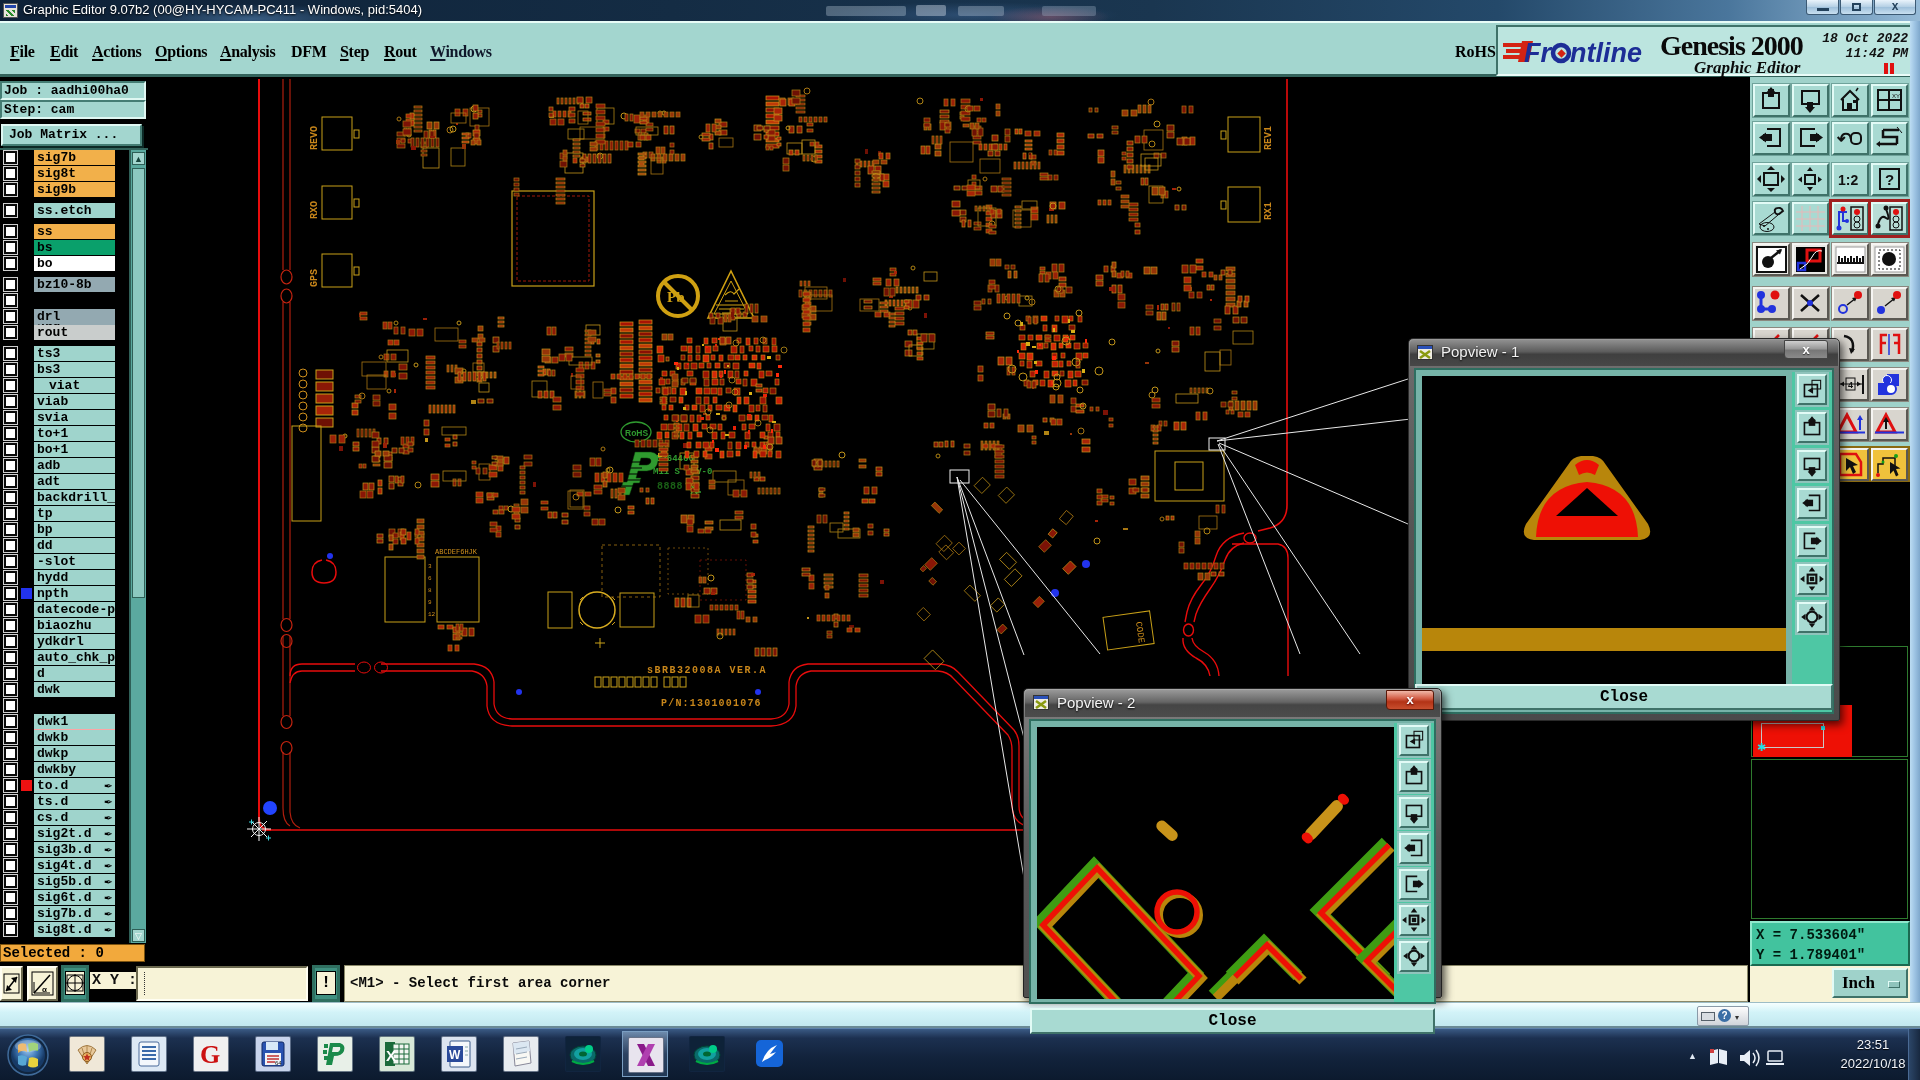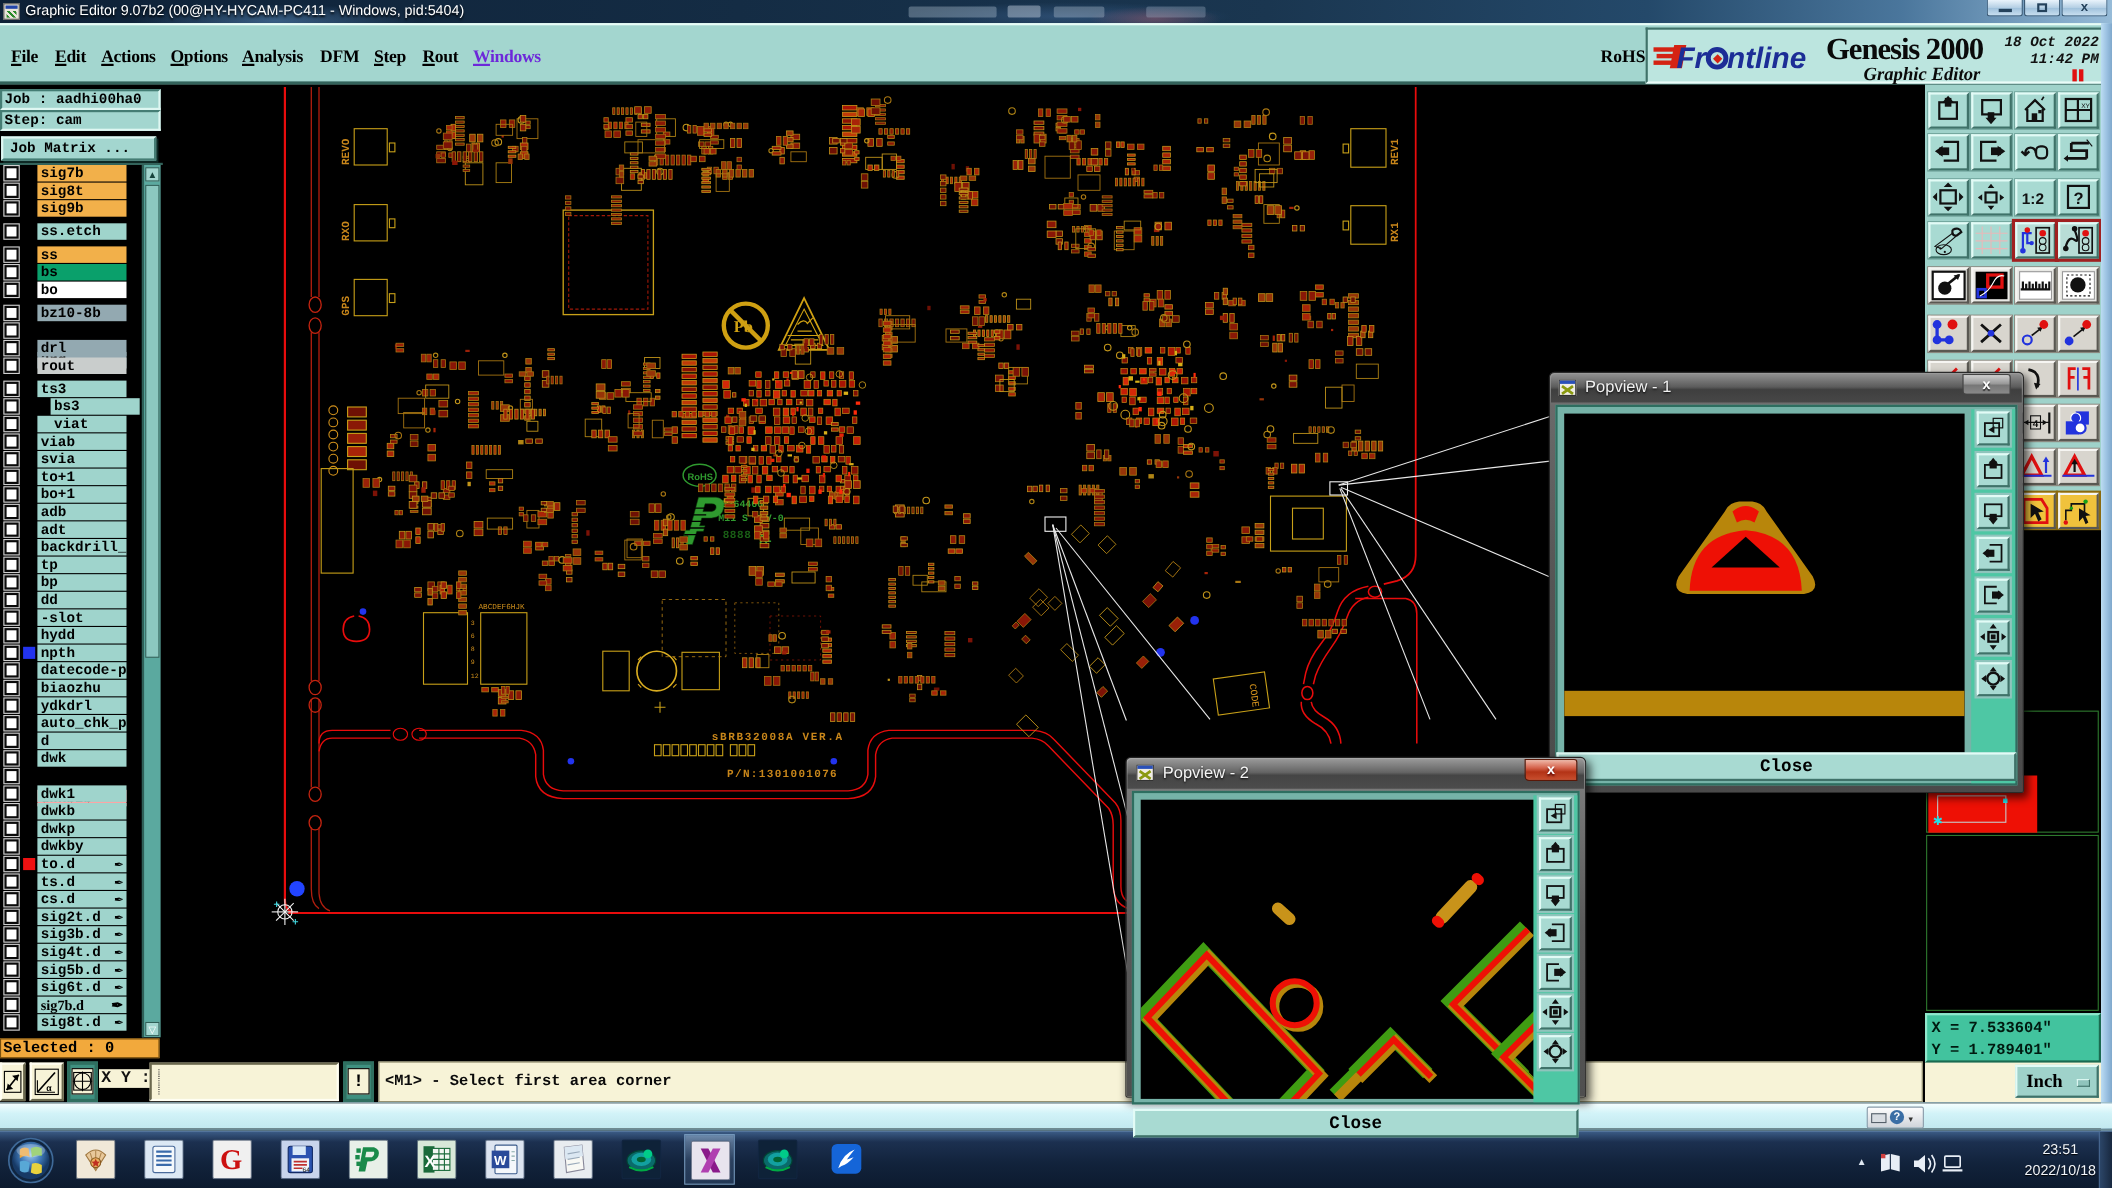--- a/index.html
+++ b/index.html
@@ -50,21 +50,21 @@
 
 <div class="abs teal" style="left:0;top:21px;width:1920px;height:56px;border-top:2px solid #e7fcf7;border-bottom:3px solid #33635b;">
 <div class="abs serif" style="left:10px;top:20px;font-size:16px;font-weight:bold;color:#000;letter-spacing:-0.3px;"><u style="text-decoration-thickness:1.5px;text-underline-offset:2px;">F</u>ile</div>
 <div class="abs serif" style="left:50px;top:20px;font-size:16px;font-weight:bold;color:#000;letter-spacing:-0.3px;"><u style="text-decoration-thickness:1.5px;text-underline-offset:2px;">E</u>dit</div>
 <div class="abs serif" style="left:92px;top:20px;font-size:16px;font-weight:bold;color:#000;letter-spacing:-0.3px;"><u style="text-decoration-thickness:1.5px;text-underline-offset:2px;">A</u>ctions</div>
 <div class="abs serif" style="left:155px;top:20px;font-size:16px;font-weight:bold;color:#000;letter-spacing:-0.3px;"><u style="text-decoration-thickness:1.5px;text-underline-offset:2px;">O</u>ptions</div>
 <div class="abs serif" style="left:220px;top:20px;font-size:16px;font-weight:bold;color:#000;letter-spacing:-0.3px;"><u style="text-decoration-thickness:1.5px;text-underline-offset:2px;">A</u>nalysis</div>
 <div class="abs serif" style="left:291px;top:20px;font-size:16px;font-weight:bold;color:#000;letter-spacing:-0.3px;">DFM</div>
 <div class="abs serif" style="left:340px;top:20px;font-size:16px;font-weight:bold;color:#000;letter-spacing:-0.3px;"><u style="text-decoration-thickness:1.5px;text-underline-offset:2px;">S</u>tep</div>
 <div class="abs serif" style="left:384px;top:20px;font-size:16px;font-weight:bold;color:#000;letter-spacing:-0.3px;"><u style="text-decoration-thickness:1.5px;text-underline-offset:2px;">R</u>out</div>
-<div class="abs serif" style="left:430px;top:20px;font-size:16px;font-weight:bold;color:#6d28d9;letter-spacing:-0.3px;"><u style="text-decoration-thickness:1.5px;text-underline-offset:2px;">W</u>indows</div>
+<div class="abs serif" style="left:430px;top:20px;font-size:16px;font-weight:bold;color:#0f172a;letter-spacing:-0.3px;"><u style="text-decoration-thickness:1.5px;text-underline-offset:2px;">W</u>indows</div>
 <div class="abs serif" style="left:1455px;top:20px;font-size:16px;font-weight:bold;color:#000;">RoHS</div>
 
  <div class="abs" style="left:1496px;top:2px;width:420px;height:51px;background:#bce5df;border-top:2px solid #3f7269;border-left:2px solid #3f7269;border-bottom:2px solid #eafcf8;border-right:2px solid #eafcf8;">
 
   <svg class="abs" style="left:5px;top:7px;" width="154" height="38" viewBox="0 0 154 38">
     <g fill="#d42313">
           <rect x="0" y="9" width="19" height="4"></rect>
           <rect x="3" y="15" width="23" height="4"></rect>
           <rect x="0" y="21" width="19" height="4"></rect>
           <polygon points="19,7 30,7 26,28 15,28"></polygon>
@@ -2196,21 +2196,21 @@
 <div class="abs cb" style="top:160px;"></div>
 <div class="row" style="left:34px;top:159px;width:81px;background:#93a9b1;">drl</div>
 
 <div class="abs cb" style="top:176px;"></div>
 <div class="row" style="left:34px;top:175px;width:81px;background:#c9cdcc;">rout</div>
 
 <div class="abs cb" style="top:197px;"></div>
 <div class="row" style="left:34px;top:196px;width:81px;background:#9fd4cc;">ts3</div>
 
 <div class="abs cb" style="top:213px;"></div>
-<div class="row" style="left:34px;top:212px;width:81px;background:#9fd4cc;margin-left:12px;">bs3</div>
+<div class="row" style="left:34px;top:212px;width:81px;background:#9fd4cc;">bs3</div>
 
 <div class="abs cb" style="top:229px;"></div>
 <div class="row" style="left:34px;top:228px;width:81px;background:#9fd4cc;padding-left:15px;">viat</div>
 
 <div class="abs cb" style="top:245px;"></div>
 <div class="row" style="left:34px;top:244px;width:81px;background:#9fd4cc;">viab</div>
 
 <div class="abs cb" style="top:261px;"></div>
 <div class="row" style="left:34px;top:260px;width:81px;background:#9fd4cc;">svia</div>
 
@@ -2300,21 +2300,21 @@
 <div class="abs cb" style="top:709px;"></div>
 <div class="row" style="left:34px;top:708px;width:81px;background:#9fd4cc;">sig4t.d<span style="float:right;margin-right:3px;">✒</span></div>
 
 <div class="abs cb" style="top:725px;"></div>
 <div class="row" style="left:34px;top:724px;width:81px;background:#9fd4cc;">sig5b.d<span style="float:right;margin-right:3px;">✒</span></div>
 
 <div class="abs cb" style="top:741px;"></div>
 <div class="row" style="left:34px;top:740px;width:81px;background:#9fd4cc;">sig6t.d<span style="float:right;margin-right:3px;">✒</span></div>
 
 <div class="abs cb" style="top:757px;"></div>
-<div class="row" style="left:34px;top:756px;width:81px;background:#9fd4cc;font-family:Liberation Serif, serif;">sig7b.d<span style="float:right;margin-right:3px;">✒</span></div>
+<div class="row" style="left:34px;top:756px;width:81px;background:#9fd4cc;">sig7b.d<span style="float:right;margin-right:3px;">✒</span></div>
 
 <div class="abs cb" style="top:773px;"></div>
 <div class="row" style="left:34px;top:772px;width:81px;background:#9fd4cc;">sig8t.d<span style="float:right;margin-right:3px;">✒</span></div>
 
 <div class="abs" style="left:129px;top:0px;width:17px;height:795px;background:#5ba99f;border-left:2px solid #2f5f57;">
 <div class="abs" style="left:1px;top:2px;width:13px;height:13px;background:#a3d6cf;border:1px solid #2f5f57;font-size:9px;color:#17433c;text-align:center;line-height:13px;">▲</div>
 <div class="abs" style="left:1px;top:18px;width:13px;height:430px;background:#8cc8c0;border:1px solid #2f5f57;"></div>
 <div class="abs" style="left:1px;top:779px;width:13px;height:13px;background:#a3d6cf;border:1px solid #2f5f57;font-size:9px;color:#fff;text-align:center;line-height:13px;">▽</div>
 </div>
     </div>

